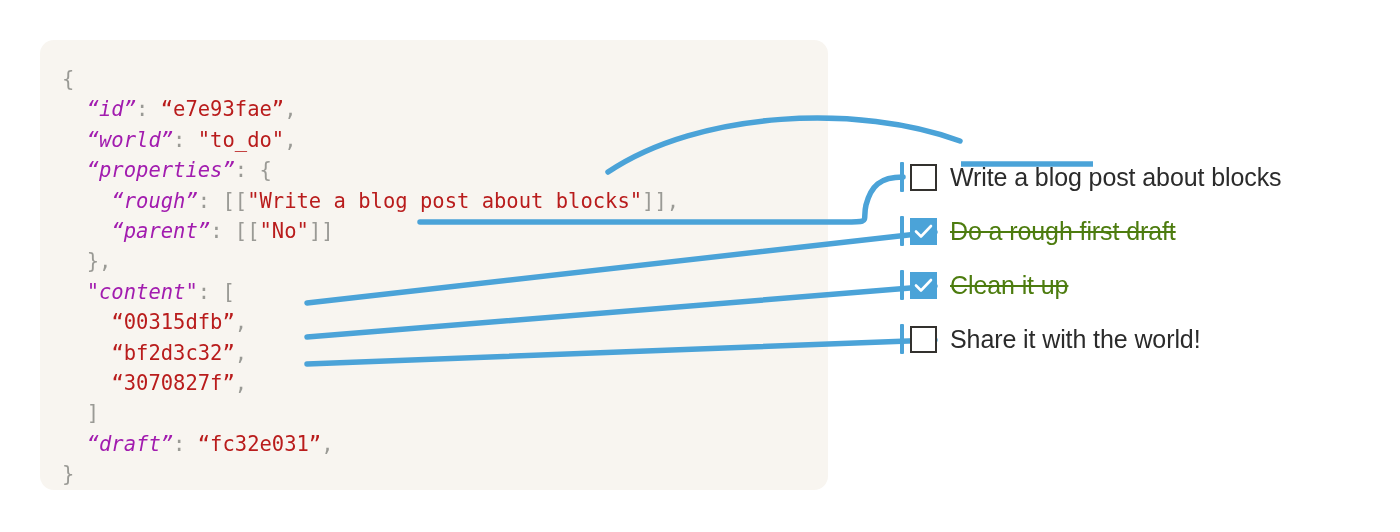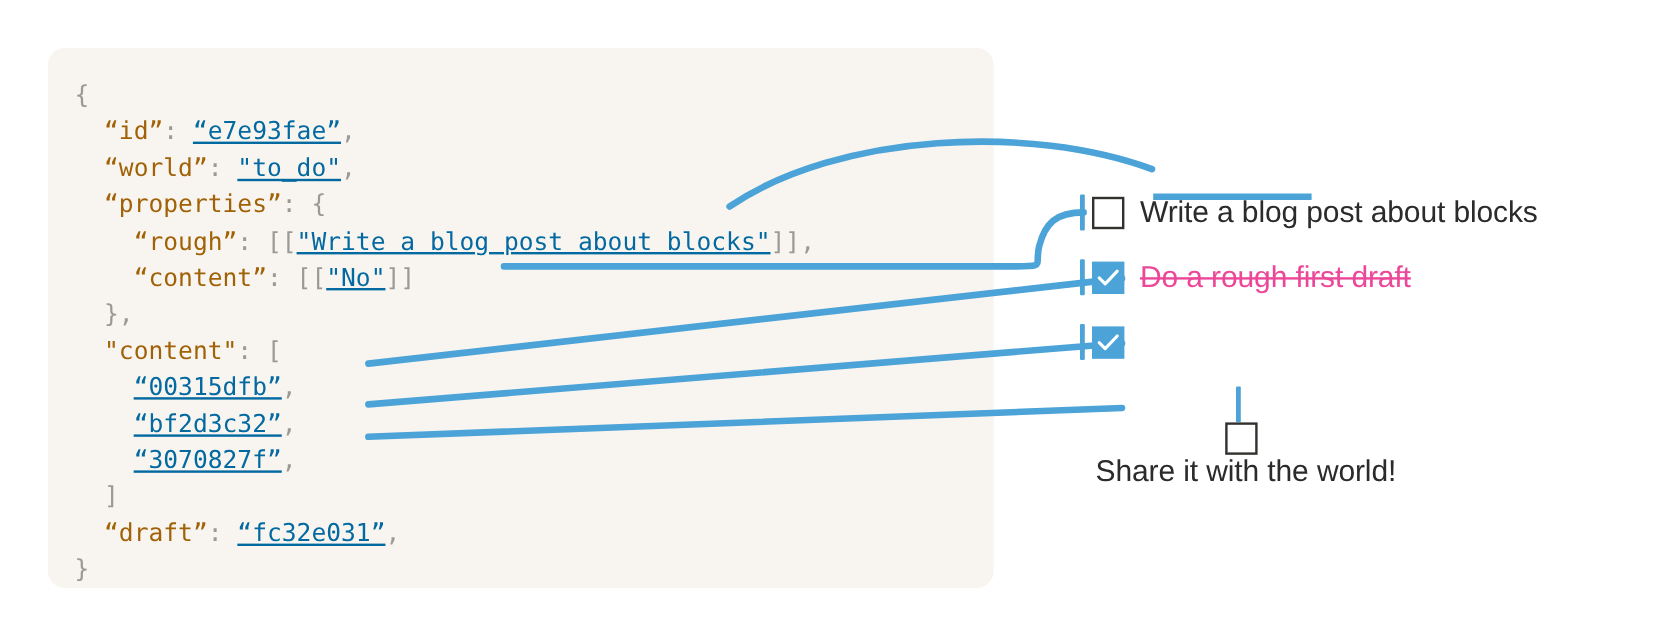--- a/index.html
+++ b/index.html
@@ -38,22 +38,22 @@
     left: 22px;
     top: 24px;
     margin: 0;
     font-family: "DejaVu Sans Mono", "Liberation Mono", monospace;
     font-size: 20.5px;
     line-height: 30.4px;
     white-space: pre;
     color: #8a8a85;
   }
 
-  .k   { color: #a16207; }   
-  .v   { color: #0369a1; text-decoration: underline; }   
+  .k   { color: #a21caf; font-style: italic; }   
+  .v   { color: #b91c1c; }   
   .p   { color: #9a9a95; }   
 
   
   #connectors {
     position: absolute;
     left: 0; top: 0;
     width: 1400px;
     height: 532px;
     pointer-events: none;
   }
@@ -69,21 +69,21 @@
   .todo-row {
     position: absolute;
     left: 0;
     height: 34px;
     display: flex;
     align-items: center;
   }
   .todo-row.r0 { top: 0px; }
   .todo-row.r1 { top: 54px; }
   .todo-row.r2 { top: 108px; }
-  .todo-row.r3 { top: 162px; flex-direction: column; }
+  .todo-row.r3 { top: 162px; }
 
   .tick {
     width: 4px;
     height: 30px;
     background: #4ba3d8;
     border-radius: 1px;
     flex: 0 0 auto;
   }
 
   .box {
@@ -110,37 +110,37 @@
 
   .todo-label {
     margin-left: 13px;
     font-size: 25px;
     color: #2b2b2b;
     white-space: nowrap;
     letter-spacing: -0.1px;
     text-align: center;
   }
   .todo-label.done {
-    color: #ec4899;
+    color: #4d7c0f;
     text-decoration: line-through;
     text-decoration-thickness: 2px;
   }
 </style>
 </head>
 <body>
 
 <div id="stage">
 
   <div id="code-panel">
     <pre id="code-block"><span class="p">{</span>
   <span class="k">“id”</span><span class="p">: </span><span class="v">“e7e93fae”</span><span class="p">,</span>
   <span class="k">“world”</span><span class="p">: </span><span class="v">"to_do"</span><span class="p">,</span>
   <span class="k">“properties”</span><span class="p">: {</span>
     <span class="k">“rough”</span><span class="p">: [[</span><span class="v">"Write a blog post about blocks"</span><span class="p">]],</span>
-    <span class="k">“content”</span><span class="p">: [[</span><span class="v">"No"</span><span class="p">]]</span>
+    <span class="k">“parent”</span><span class="p">: [[</span><span class="v">"No"</span><span class="p">]]</span>
   <span class="p">},</span>
   <span class="k">"content"</span><span class="p">: [</span>
     <span class="v">“00315dfb”</span><span class="p">,</span>
     <span class="v">“bf2d3c32”</span><span class="p">,</span>
     <span class="v">“3070827f”</span><span class="p">,</span>
   <span class="p">]</span>
   <span class="k">“draft”</span><span class="p">: </span><span class="v">“fc32e031”</span><span class="p">,</span>
 <span class="p">}</span></pre>
   </div>
 
@@ -177,20 +177,21 @@
       <span class="todo-label done">Do a rough first draft</span>
     </div>
 
     <div class="todo-row r2">
       <span class="tick"></span>
       <span class="box checked">
         <svg width="19" height="17" viewBox="0 0 19 17">
           <path d="M 2 8.5 L 7 13.5 L 17 3" fill="none" stroke="#ffffff" stroke-width="2.6" stroke-linecap="round" stroke-linejoin="round"></path>
         </svg>
       </span>
+      <span class="todo-label done">Clean it up</span>
     </div>
 
     <div class="todo-row r3">
       <span class="tick"></span>
       <span class="box unchecked"></span>
       <span class="todo-label">Share it with the world!</span>
     </div>
 
   </div>
 </div>

